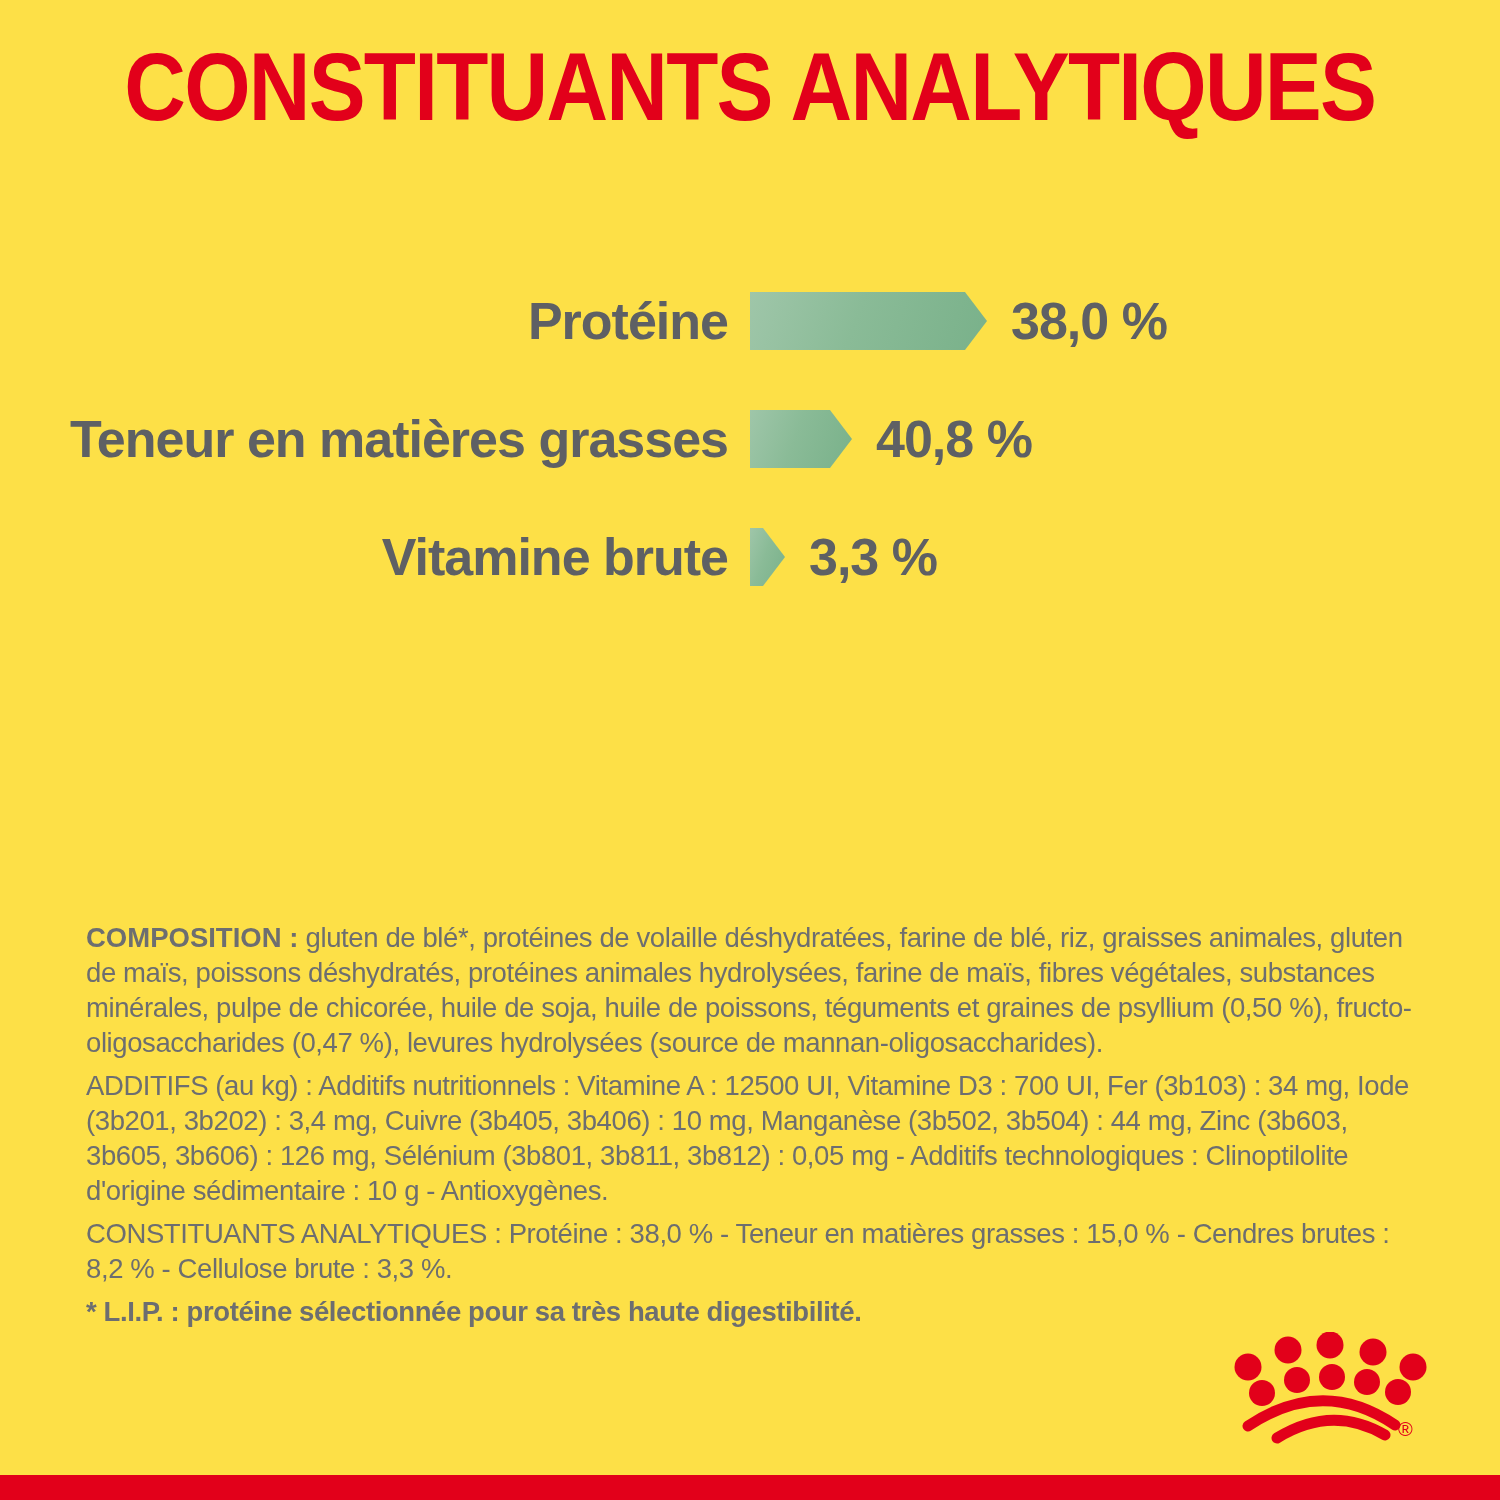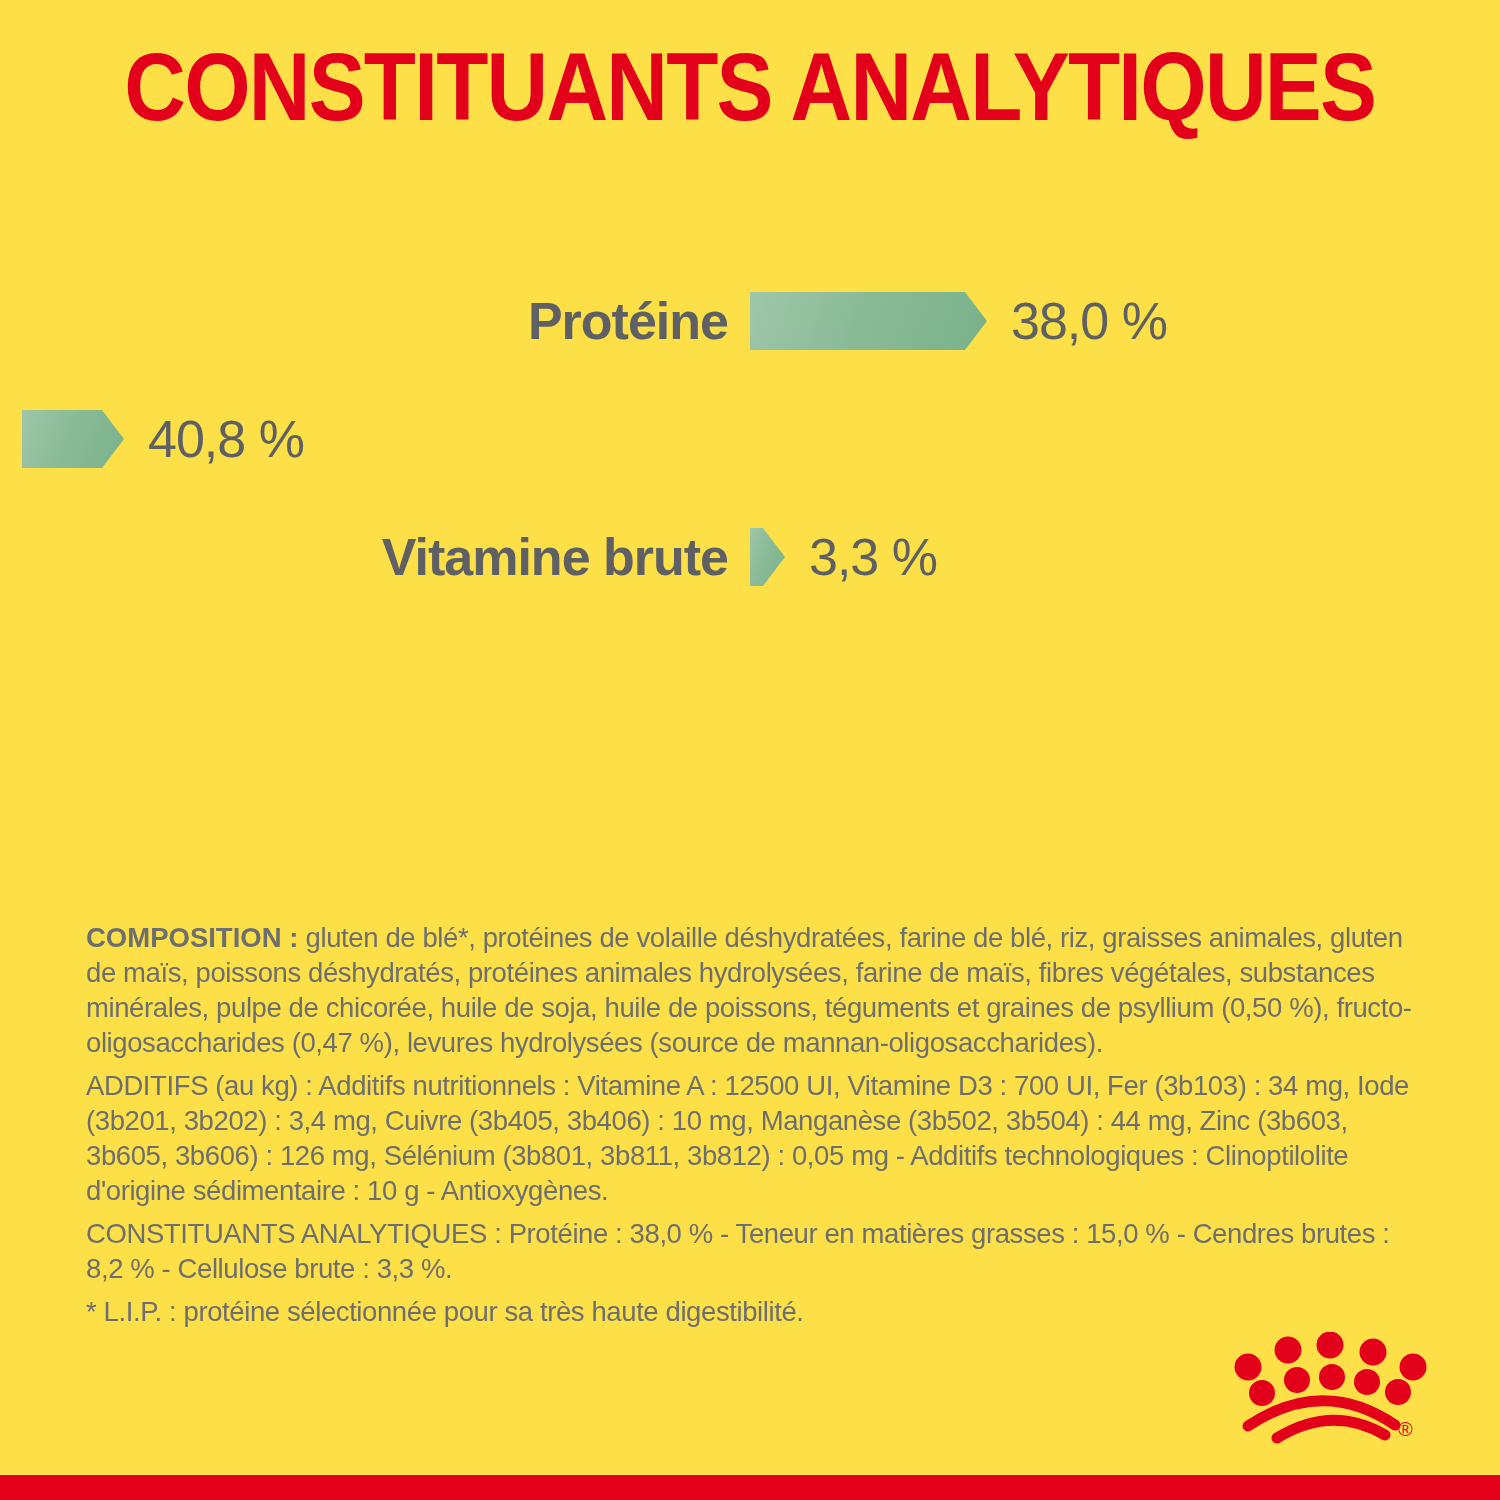--- a/index.html
+++ b/index.html
@@ -44,37 +44,38 @@
   .chart-bar{
     height:58px;
     margin-left:22px;
     background:linear-gradient(110deg,#9fc6a9 0%,#8abb97 45%,#79b18a 100%);
     clip-path:polygon(0 0, calc(100% - 22px) 0, 100% 50%, calc(100% - 22px) 100%, 0 100%);
     flex:0 0 auto;
   }
   .chart-value{
     margin-left:24px;
     font-size:52px;
-    font-weight:normal;
+    font-weight:bold;
     color:#5e6064;
     letter-spacing:-1px;
     white-space:nowrap;
   }
   
   .textblock{
     position:absolute;left:78px;top:912px;width:1348px;
     color:#6d6e70;
     font-size:27.5px;
     line-height:35px;
     letter-spacing:-0.4px;
   }
   .textblock p{margin:8px;padding:0;}
   .comp-label{font-weight:bold;letter-spacing:0;}
   .footnote{
     margin-top:50px;
+    font-weight:bold;
   }
   
   .crown{
     position:absolute;left:1232px;top:1332px;width:200px;height:115px;
   }
   
   .bottom-bar{
     position:absolute;left:0;top:1475px;width:1500px;height:25px;
     background:#e2001a;
   }
@@ -88,20 +89,21 @@
     <div class="title">CONSTITUANTS ANALYTIQUES</div>
   </div>
 
   <div class="chart" id="chart">
       <div class="chart-row">
         <div class="chart-label">Protéine</div>
         <div class="chart-bar" style="width: 237px;"></div>
         <div class="chart-value">38,0 %</div>
       </div>
       <div class="chart-row">
+        <div class="chart-label">Teneur en matières grasses</div>
         <div class="chart-bar" style="width: 102px;"></div>
         <div class="chart-value">40,8 %</div>
       </div>
       <div class="chart-row">
         <div class="chart-label">Vitamine brute</div>
         <div class="chart-bar" style="width: 35px;"></div>
         <div class="chart-value">3,3 %</div>
       </div>
     </div>
 

